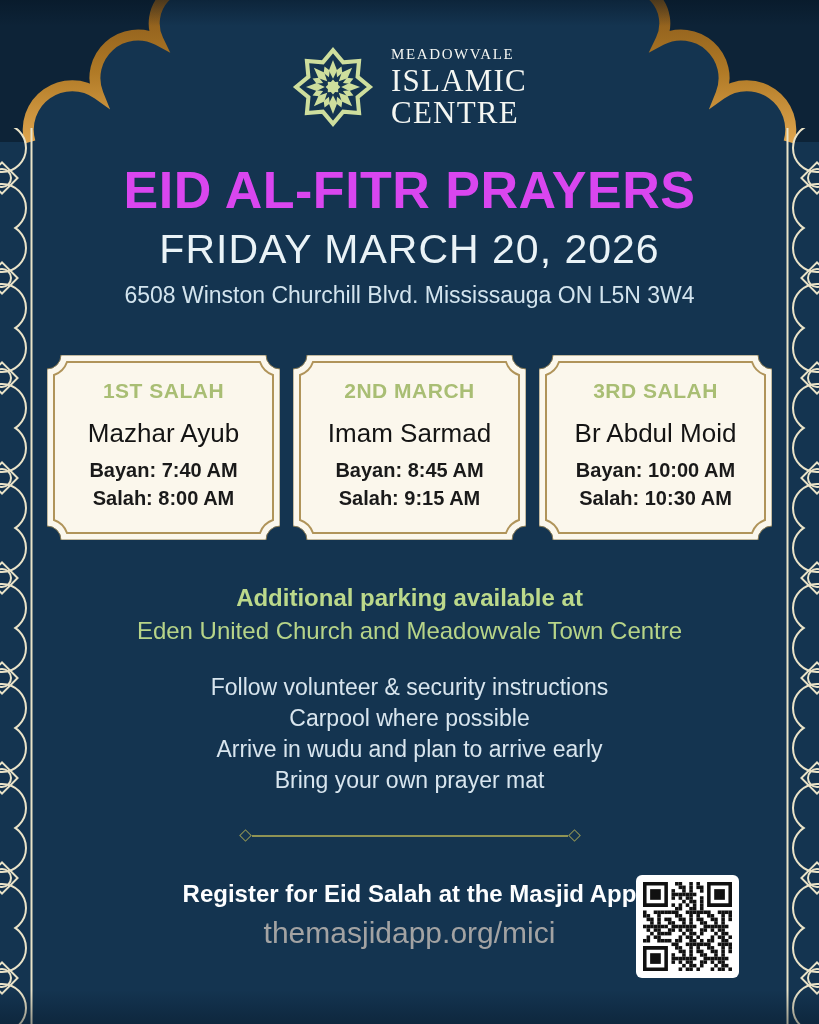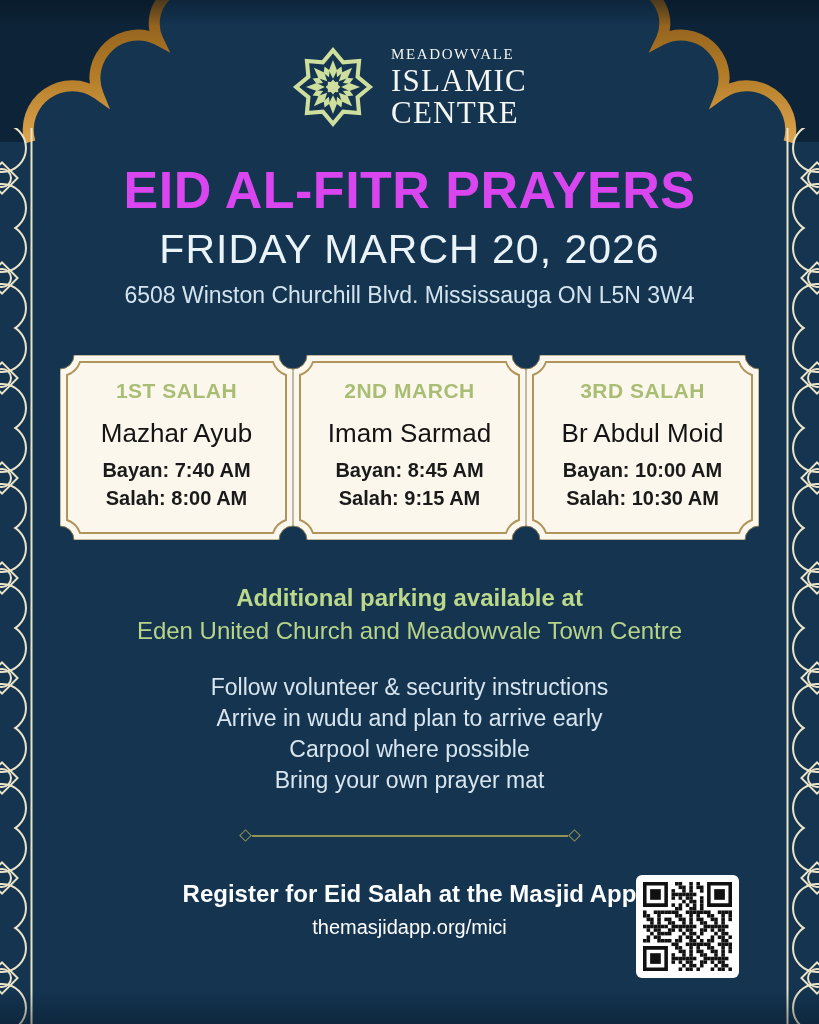--- a/index.html
+++ b/index.html
@@ -27,41 +27,41 @@
   .logo-row{display:flex;justify-content:center;align-items:center;gap:17px;}
   .logo-star{width:82px;height:82px;flex:0 0 auto;}
   .logo-text{text-align:left;color:#f4f6f2;font-family:"Liberation Serif", serif;}
   .logo-line1{font-size:15px;letter-spacing:1.6px;margin-bottom:2px;}
   .logo-line2,.logo-line3{font-size:31px;letter-spacing:1.2px;line-height:1.02;}
 
   .title{margin-top:32px;color:#d946ef;font-size:52px;font-weight:bold;letter-spacing:.5px;}
   .date{margin-top:6px;color:#eaf3f7;font-size:41px;font-weight:normal;letter-spacing:1px;}
   .address{margin-top:9px;color:#d3e4ee;font-size:23px;}
 
-  .cards{margin-top:46px;display:flex;justify-content:center;gap:0;}
+  .cards{margin-top:46px;display:flex;justify-content:center;gap:13px;}
   .salah-card{position:relative;width:233px;height:185px;}
   .salah-card svg{position:absolute;inset:0;}
   .card-content{position:relative;padding-top:24px;}
   .card-label{font-size:21px;font-weight:bold;color:#a9be74;letter-spacing:.5px;}
   .card-speaker{margin-top:15px;font-size:26px;font-weight:normal;color:#141414;}
   .card-time{margin-top:10px;font-size:20px;font-weight:bold;color:#1a1a1a;}
   .card-time + .card-time{margin-top:5px;}
 
   .parking{margin-top:44px;}
   .parking-line1{font-size:24px;font-weight:bold;color:#bcd98b;}
   .parking-line2{margin-top:5px;font-size:24px;color:#b7d488;}
 
   .instructions{margin-top:27px;color:#d8e5ee;font-size:23px;line-height:31px;}
 
   .divider{margin:35px auto 0;width:338px;display:flex;align-items:center;gap:2px;}
   .divider .line{flex:1;height:0;border-top:2px solid #8f9354;}
   .divider .dot{width:7px;height:7px;border:1.5px solid #8f9354;transform:rotate(45deg);flex:0 0 auto;}
 
   .register{margin-top:40px;color:#fdfeff;font-size:24px;font-weight:bold;}
-  .url{margin-top:8px;color:#ffffff;font-size:20px;}
+  .url{margin-top:8px;color:#a3a3a3;font-size:30px;}
 
   .qr-card{position:absolute;right:80px;bottom:46px;width:103px;height:103px;
     background:#ffffff;border-radius:6px;z-index:3;
     display:flex;align-items:center;justify-content:center;}
   .qr-card svg{width:89px;height:89px;}
 </style>
 </head>
 <body>
 
 <div class="poster">
@@ -204,22 +204,22 @@
 
     </div>
 
     <div class="parking">
       <div class="parking-line1">Additional parking available at</div>
       <div class="parking-line2">Eden United Church and Meadowvale Town Centre</div>
     </div>
 
     <div class="instructions">
       <div>Follow volunteer &amp; security instructions</div>
+      <div>Carpool where possible</div>
       <div>Arrive in wudu and plan to arrive early</div>
-      <div>Carpool where possible</div>
       <div>Bring your own prayer mat</div>
     </div>
 
     <div class="divider">
       <span class="dot"></span>
       <span class="line"></span>
       <span class="dot"></span>
     </div>
 
     <div class="register">Register for Eid Salah at the Masjid App</div>

